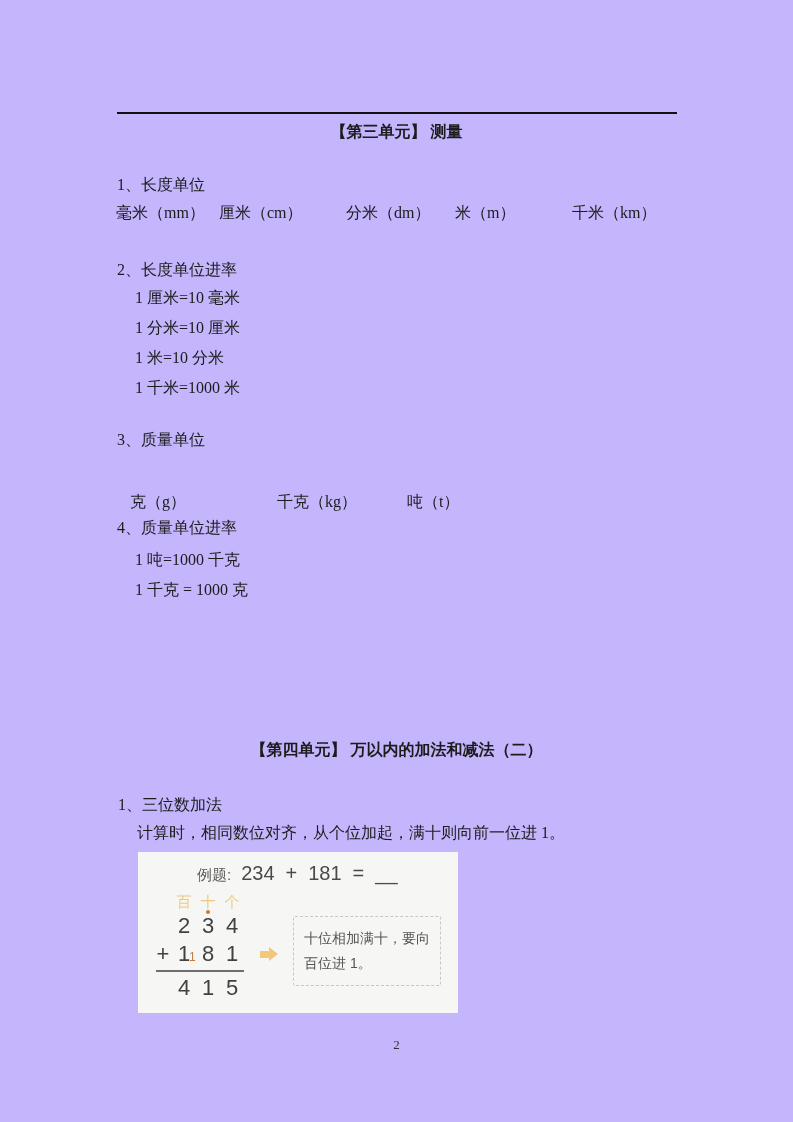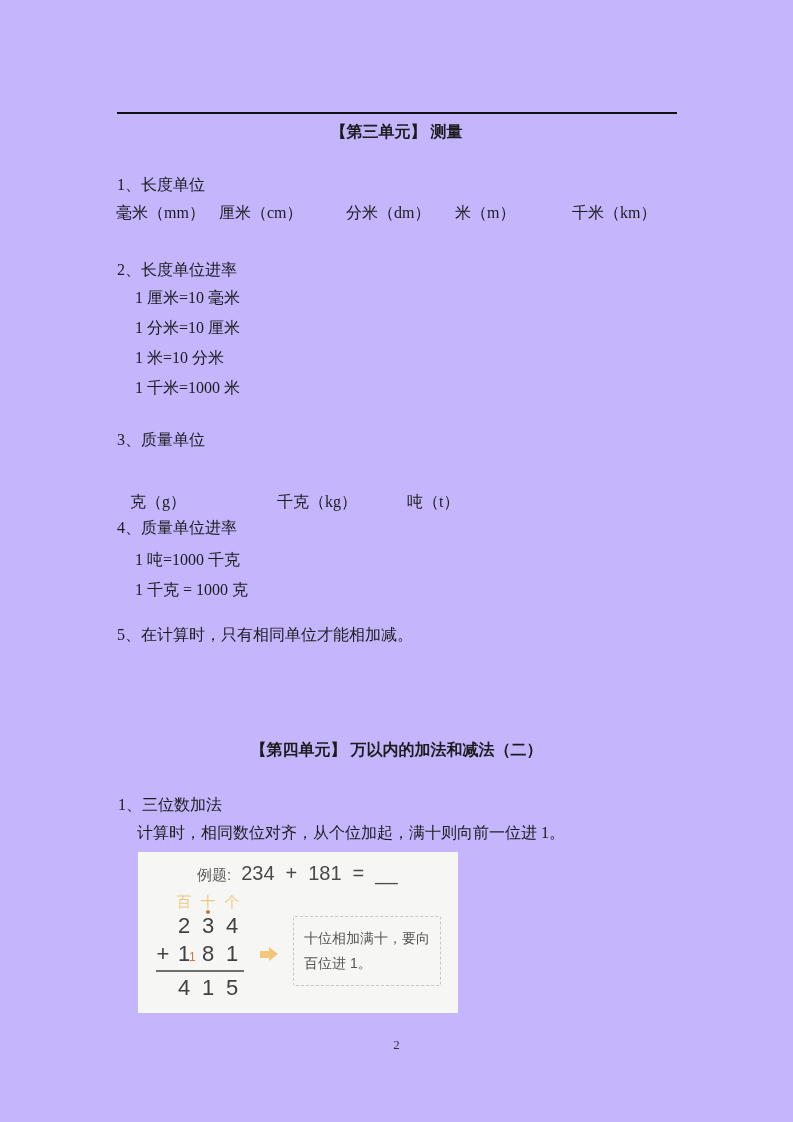--- a/index.html
+++ b/index.html
@@ -107,21 +107,20 @@
   <div class="abs unit-row" id="mass-row">
     <span>克（g）</span>
     <span>千克（kg）</span>
     <span>吨（t）</span>
   </div>
 
   <div class="abs bodytext" id="s4h">4、质量单位进率</div>
   <div class="abs rate" id="mr0">1 吨=1000 千克</div>
   <div class="abs rate" id="mr1">1 千克 = 1000 克</div>
 
-  <div class="abs bodytext" id="s5">5、在计算时，只有相同单位才能相加减。</div>
 
   <div class="abs unit-title" id="t4">【第四单元】 万以内的加法和减法（二）</div>
 
   <div class="abs bodytext" id="u4s1h">1、三位数加法</div>
   <div class="abs bodytext" id="u4rule">计算时，相同数位对齐，从个位加起，满十则向前一位进 1。</div>
 
   <div class="abs exbox">
 
     <div class="ex-title">
       <span class="ex-label">例题:</span>

